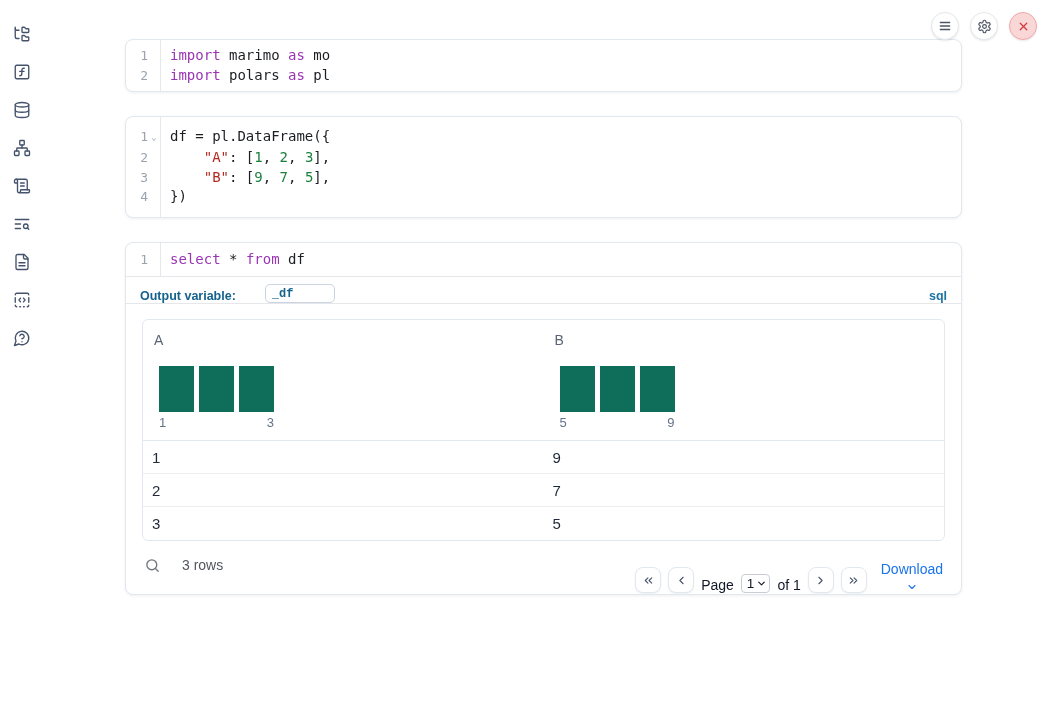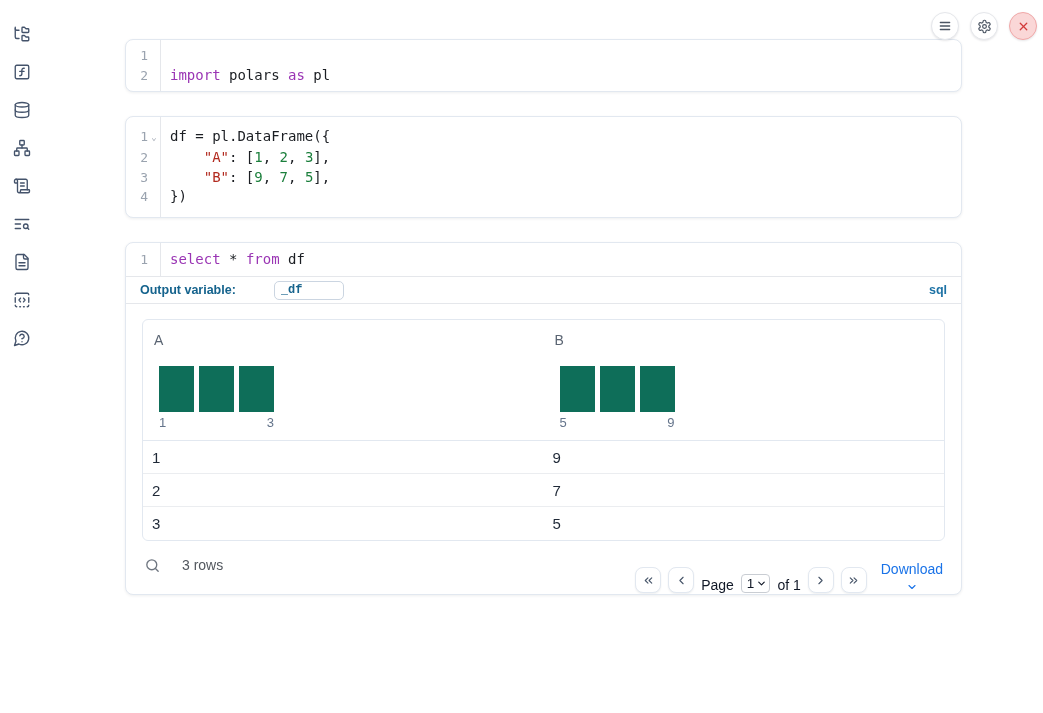--- a/index.html
+++ b/index.html
@@ -62,22 +62,22 @@
   .gut { flex:none; width:22px; text-align:right; color:#9aa3af; font-size:13px; }
   .foldslot { flex:none; width:12px; text-align:center; color:#9ca3af; font-size:9px; line-height:21px; }
   .codetxt { padding-left:10px; white-space:pre; color:#1b1e23; }
   .tk-kw { color:#9a35b4; }
   .tk-str { color:#b22a1f; }
   .tk-num { color:#1b7f3c; }
   .tk-pl { color:#1b1e23; }
 
   
   .outvar-row {
-    display:flex; align-items:center; height:27px;
-    border-top:1px solid #e5e7eb; padding:0 14px; gap:9px;
+    display:flex; align-items:flex-end; height:27px;
+    border-top:1px solid #e5e7eb; padding:0 14px; 
   }
   .outvar-label { font-size:12.5px; font-weight:bold; color:#15638d; }
   .outvar-input {
     width:70px; height:19px; border:1px solid #cbd5e1; border-radius:5px;
     font-family:Liberation Mono, monospace;
     font-size:12px; font-weight:bold; color:#15638d; padding:0 6px; outline:none;margin-left:29px;
   }
   .sql-label { margin-left:auto; font-size:12.5px; font-weight:bold; color:#1d72a5; cursor:pointer; }
 
   
@@ -244,20 +244,21 @@
   </button>
 </div>
 
 <main class="content">
 
   <section class="cell first">
     <div class="editor">
         <div class="cline">
           <span class="gut">1</span>
           <span class="foldslot"></span>
+          <span class="codetxt"><span class="tk-kw">import</span><span class="tk-pl"> marimo </span><span class="tk-kw">as</span><span class="tk-pl"> mo</span></span>
         </div>
         <div class="cline">
           <span class="gut">2</span>
           <span class="foldslot"></span>
           <span class="codetxt"><span class="tk-kw">import</span><span class="tk-pl"> polars </span><span class="tk-kw">as</span><span class="tk-pl"> pl</span></span>
         </div>
       </div>
   </section>
 
   <section class="cell">

